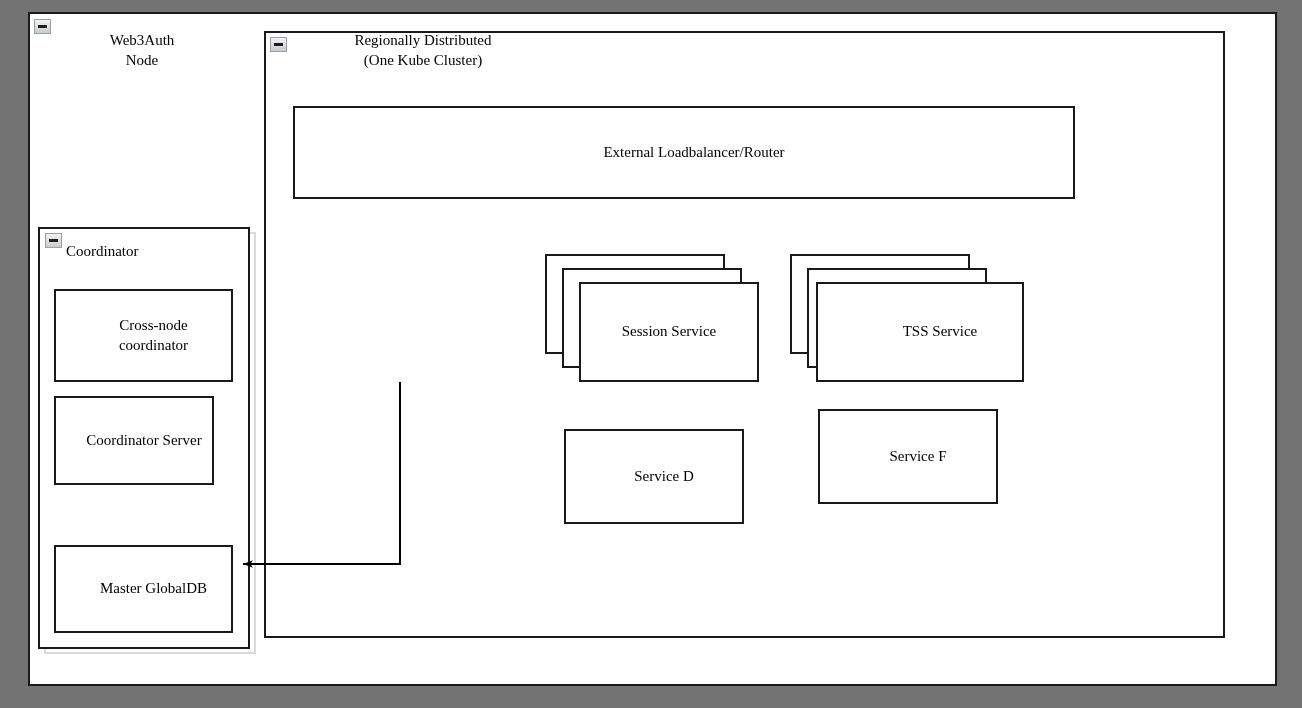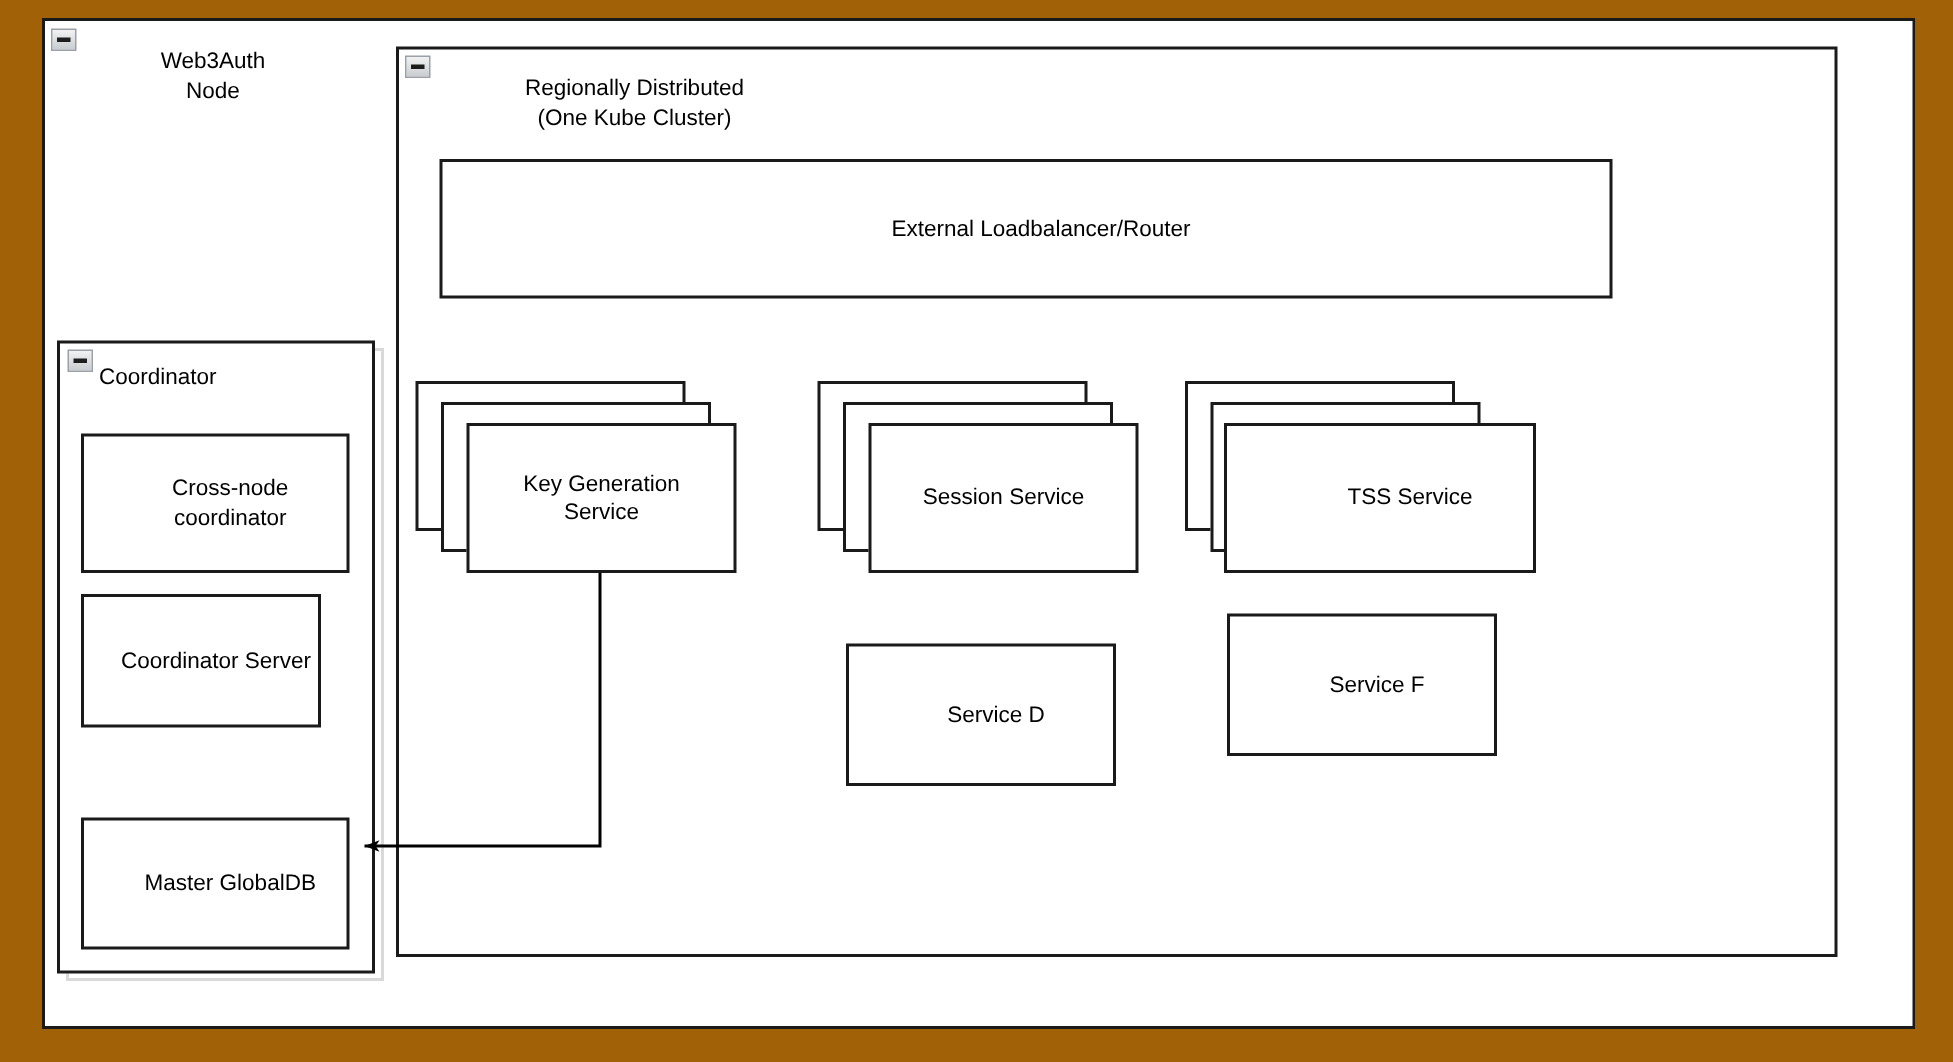--- a/index.html
+++ b/index.html
@@ -4,22 +4,22 @@
 <style>
   html, body {
     margin: 0;
     padding: 0;
     background: #ffffff;
   }
   #canvas {
     position: relative;
     width: 1302px;
     height: 708px;
-    background: #a16207;
-    font-family: Liberation Sans, sans-serif;
+    background: #737373;
+    font-family: Liberation Serif, serif;
     color: #000000;
     overflow: hidden;
   }
 
   
   .node {
     position: absolute;
     box-sizing: border-box;
     background: #ffffff;
     padding-left: 20px;
@@ -130,31 +130,25 @@
 
   <div class="container-title" style="left:52px; top:31px; width:180px;">Web3Auth
 Node</div>
 
   <div class="node container-frame" style="left:264px; top:31px; width:961px; height:607px;"></div>
 
   <div class="collapse-icon" style="left:270px; top:37px;">
       <i></i>
     </div>
 
-  <div class="container-title" style="left:288px; top:49px; width:270px;">Regionally Distributed
+  <div class="container-title" style="left:288px; top:31px; width:270px;">Regionally Distributed
 (One Kube Cluster)</div>
 
   <div class="node box" style="left:293px; top:106px; width:782px; height:93px;">External Loadbalancer/Router</div>
 
-  <div class="stack" style="left:277px; top:254px; width:215px; height:128px;">
-    <div class="layer" style="left:0px; top:0px; width:180px; height:100px;"></div>
-    <div class="layer" style="left:17px; top:14px; width:180px; height:100px;"></div>
-    <div class="layer front" style="left:34px; top:28px; width:180px; height:100px;">Key Generation
-Service</div>
-  </div>
 
   <div class="stack" style="left:545px; top:254px; width:215px; height:128px;">
     <div class="layer" style="left:0px; top:0px; width:180px; height:100px;"></div>
     <div class="layer" style="left:17px; top:14px; width:180px; height:100px;"></div>
     <div class="layer front" style="left:34px; top:28px; width:180px; height:100px;text-align:center;">Session Service</div>
   </div>
 
   <div class="stack" style="left:790px; top:254px; width:215px; height:128px;">
     <div class="layer" style="left:0px; top:0px; width:180px; height:100px;"></div>
     <div class="layer" style="left:17px; top:14px; width:180px; height:100px;"></div>

